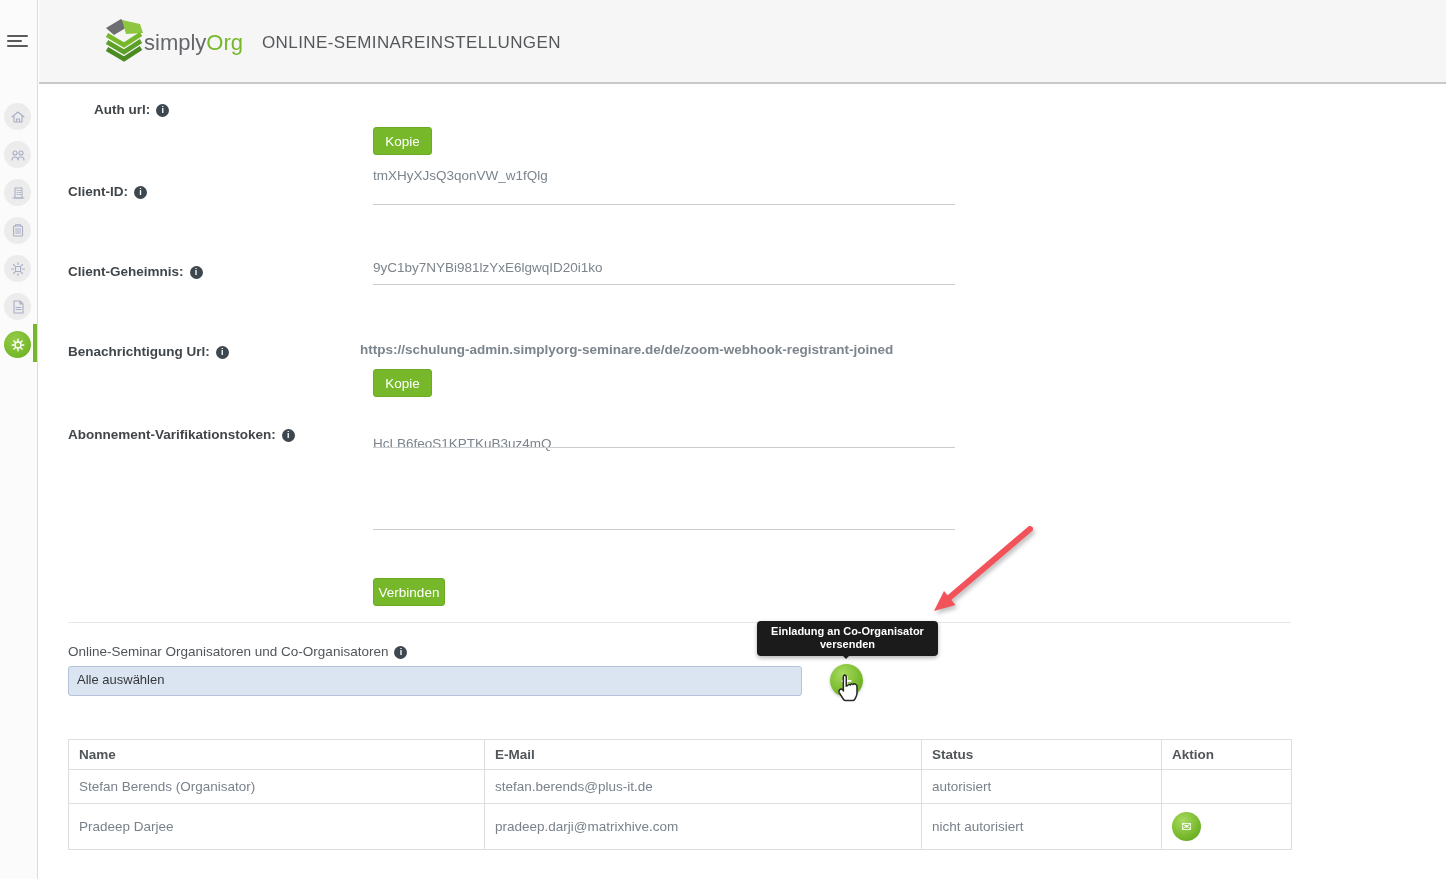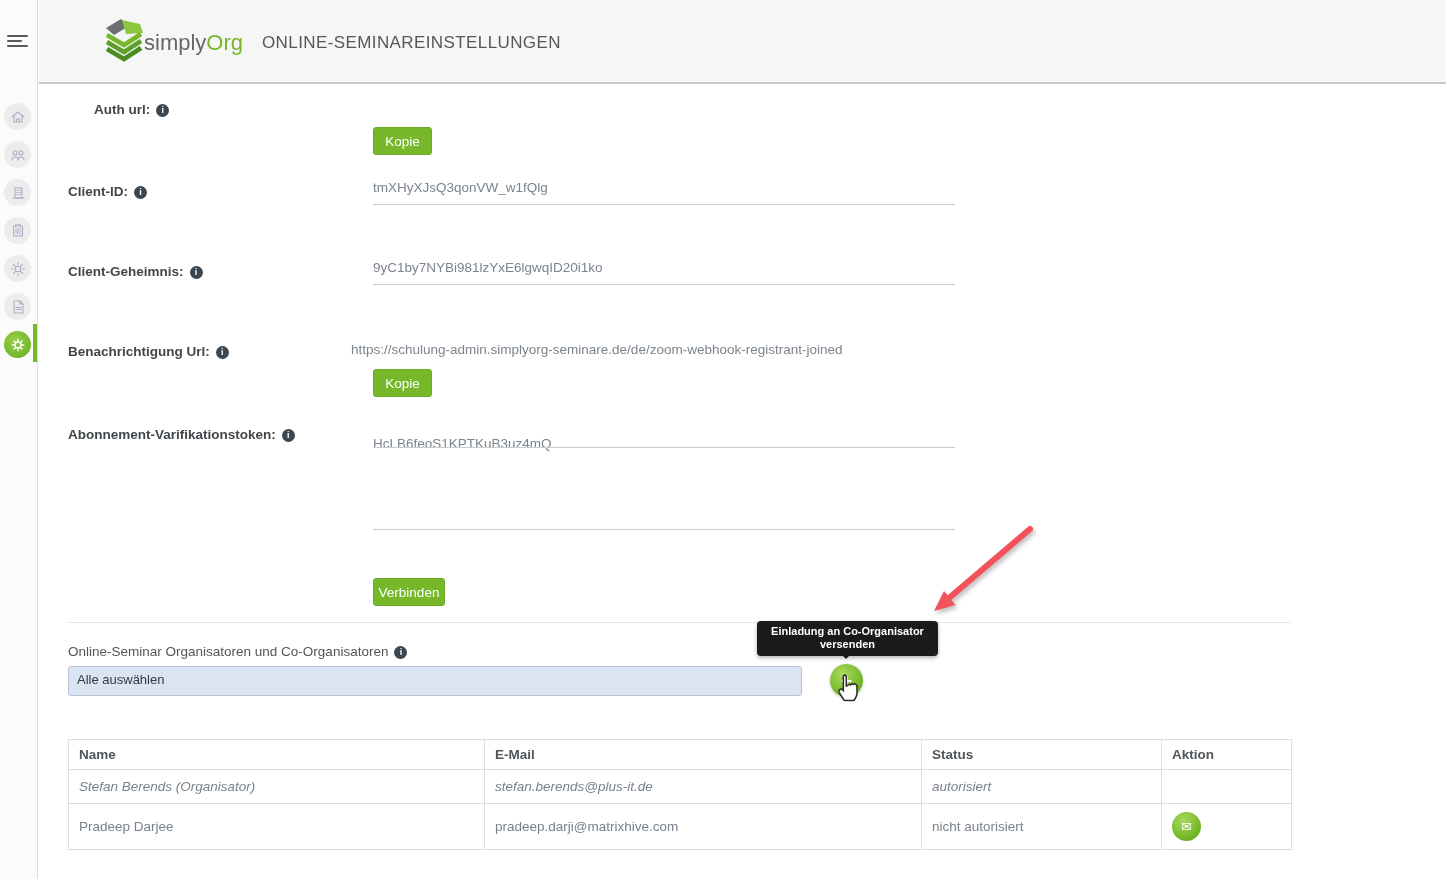--- a/index.html
+++ b/index.html
@@ -40,21 +40,21 @@
   .tooltip { position:absolute; left:757px; top:621px; width:181px; background:#1b1b1b; border-radius:4px; color:#fff; font-size:11px; font-weight:bold; text-align:center; padding:4px 6px 5px; line-height:13px; z-index:6; box-shadow:0 2px 4px rgba(0,0,0,.3); }
   .tooltip span { display:block; }
   .tooltip-notch { position:absolute; left:841px; top:654px; width:0; height:0; border:5px solid transparent; border-top-color:#1b1b1b; z-index:6; }
   .plus-btn { position:absolute; left:830px; top:664px; width:33px; height:33px; border-radius:50%; background:radial-gradient(circle at 38% 30%, #a8da5f, #76b82a 62%, #5f9e1d); border:none; color:#fff; font-size:19px; font-weight:bold; line-height:31px; text-align:center; cursor:pointer; box-shadow:0 1px 3px rgba(0,0,0,.25); z-index:5; font-family:inherit; }
   .cursor-svg { position:absolute; left:835px; top:672px; width:26px; height:34px; z-index:7; }
   .arrow-svg { position:absolute; left:900px; top:515px; width:160px; height:110px; z-index:7; filter:drop-shadow(2px 3px 2px rgba(0,0,0,.25)); }
 
   table.org { position:absolute; left:68px; top:739px; width:1223px; border-collapse:collapse; table-layout:fixed; font-size:13.5px; z-index:4; background:#fff; }
   .org th { border:1px solid #dcdfe2; text-align:left; padding:6px 10px; color:#51565a; font-weight:bold; height:30px;margin-top:20px; }
   .org td { border:1px solid #dcdfe2; padding:6px 10px; color:#79828b; vertical-align:middle; }
-  .org tr.r1 td { height:34px;font-style:italic; }
+  .org tr.r1 td { height:34px; }
   .org tr.r2 td { height:46px; }
   .mail-btn { width:29px; height:29px; border-radius:50%; background:radial-gradient(circle at 38% 30%, #a8da5f, #76b82a 62%, #5f9e1d); border:none; color:#fff; font-size:13px; text-align:center; line-height:28px; cursor:pointer; display:block; font-family:inherit; }
 </style>
 </head>
 <body>
 
 <div id="app">
 
   <div class="rail">
     <div class="hamburger">
@@ -122,33 +122,33 @@
   <div class="card"></div>
 
   <div class="lbl" style="left:60px; top:101px;margin-left:34px;">
     <span>Auth url:</span><span class="info">i</span>
   </div>
   <button class="btn" style="left:373px; top:127px; width:59px; height:28px;">Kopie</button>
 
   <div class="lbl" style="left:68px; top:183px;">
     <span>Client-ID:</span><span class="info">i</span>
   </div>
-  <div class="val" style="left:373px; top:180px;">tmXHyXJsQ3qonVW_w1fQlg</div>
+  <div class="val" style="left:373px; top:168px;">tmXHyXJsQ3qonVW_w1fQlg</div>
   <div class="uline" style="top:204px;"></div>
 
   <div class="lbl" style="left:68px; top:263px;">
     <span>Client-Geheimnis:</span><span class="info">i</span>
   </div>
   <div class="val" style="left:373px; top:260px;">9yC1by7NYBi981lzYxE6lgwqID20i1ko</div>
   <div class="uline" style="top:284px;"></div>
 
   <div class="lbl" style="left:68px; top:343px;">
     <span>Benachrichtigung Url:</span><span class="info">i</span>
   </div>
-  <div class="val" style="left:351px; top:342px;">https://schulung-admin.simplyorg-seminare.de/de/zoom-webhook-registrant-joined</div>
+  <div class="val" style="left:360px; top:342px;font-weight:bold;">https://schulung-admin.simplyorg-seminare.de/de/zoom-webhook-registrant-joined</div>
   <button class="btn" style="left:373px; top:369px; width:59px; height:28px;">Kopie</button>
 
   <div class="lbl" style="left:68px; top:426px;">
     <span>Abonnement-Varifikationstoken:</span><span class="info">i</span>
   </div>
   <div class="val" style="left:373px; top:436px;">HcLB6feoS1KPTKuB3uz4mQ</div>
   <div class="uline" style="top:447px;"></div>
 
   <div class="val" style="left:373px; top:506px;"></div>
   <div class="uline" style="top:529px;"></div>

